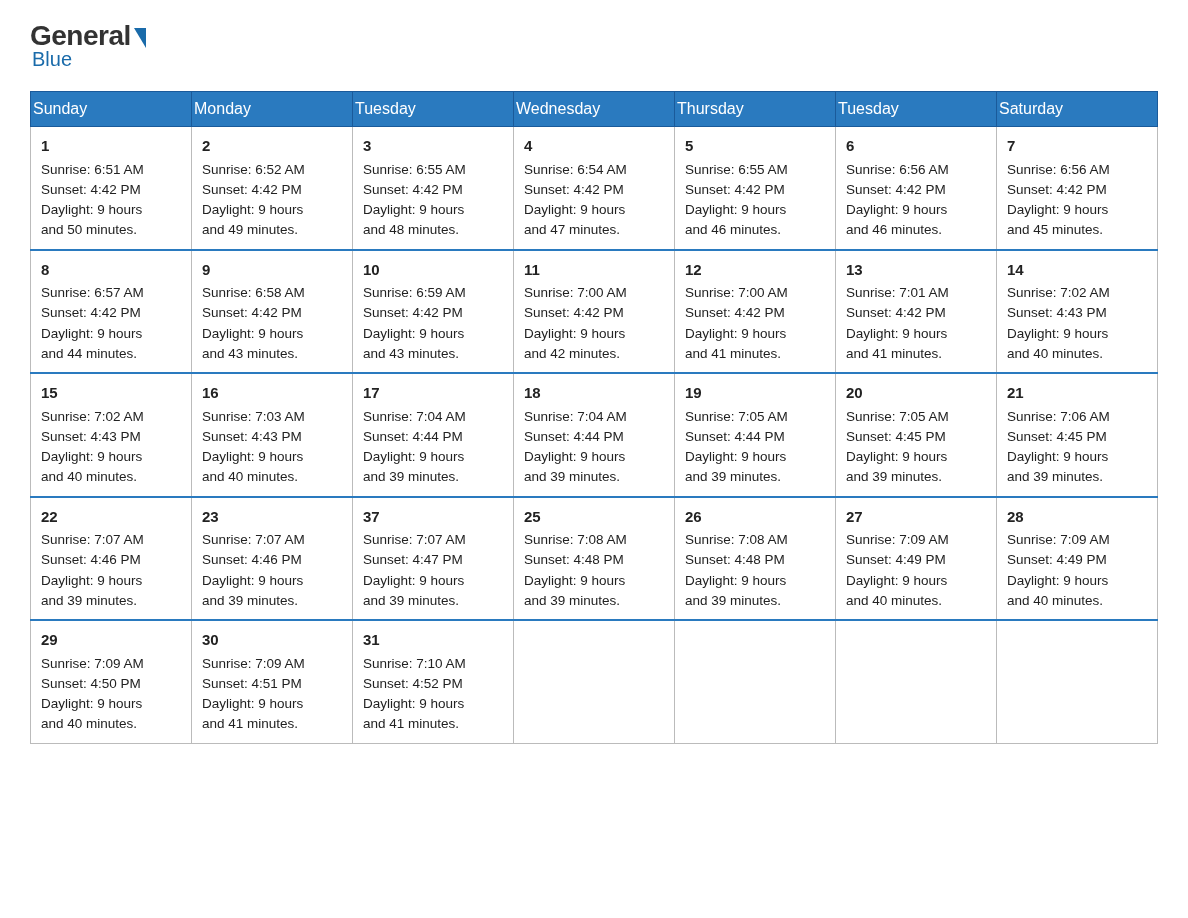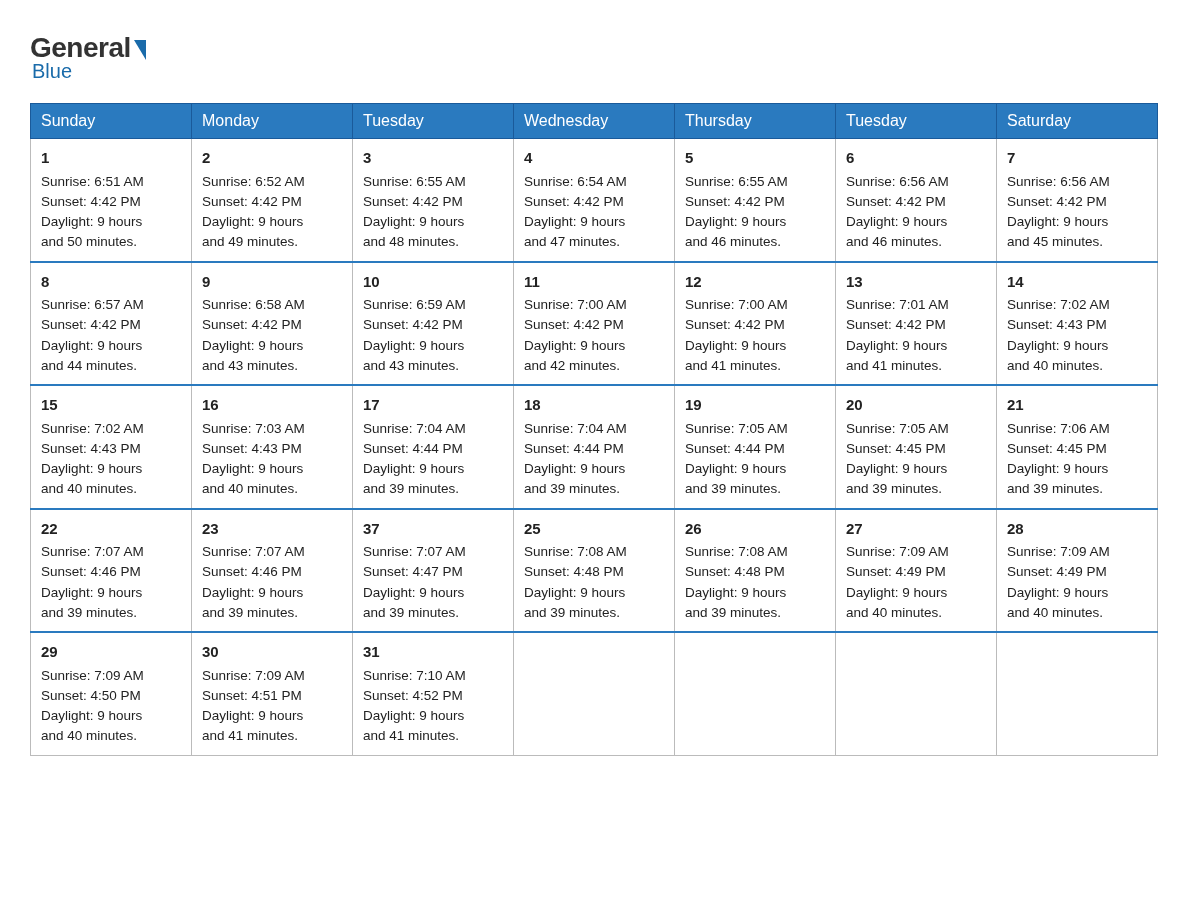--- a/index.html
+++ b/index.html
@@ -17,21 +17,20 @@
       margin-bottom: 20px;
     }
     .logo {
       display: flex;
       flex-direction: column;
       align-items: flex-start;
     }
     .logo-top {
       display: flex;
       align-items: center;
-      margin-top: 12px;
     }
     .logo-general {
       font-size: 28px;
       font-weight: bold;
       color: #333;
       letter-spacing: -0.5px;
     }
     .logo-arrow {
       width: 0;
       height: 0;
@@ -64,21 +63,21 @@
     .calendar {
       width: 100%;
       border-collapse: collapse;
       border: 1px solid #999;
     }
     .calendar th {
       background-color: #2a7abf;
       color: #fff;
       font-size: 16px;
       font-weight: normal;
-      padding: 8px 10px;
+      padding: 8px 2px;
       text-align: left;
       border: 1px solid #1a5a9a;
     }
     .calendar td {
       vertical-align: top;
       padding: 8px 10px;
       border: 1px solid #bbb;
       width: 14.28%;
       font-size: 13.5px;
       color: #222;

